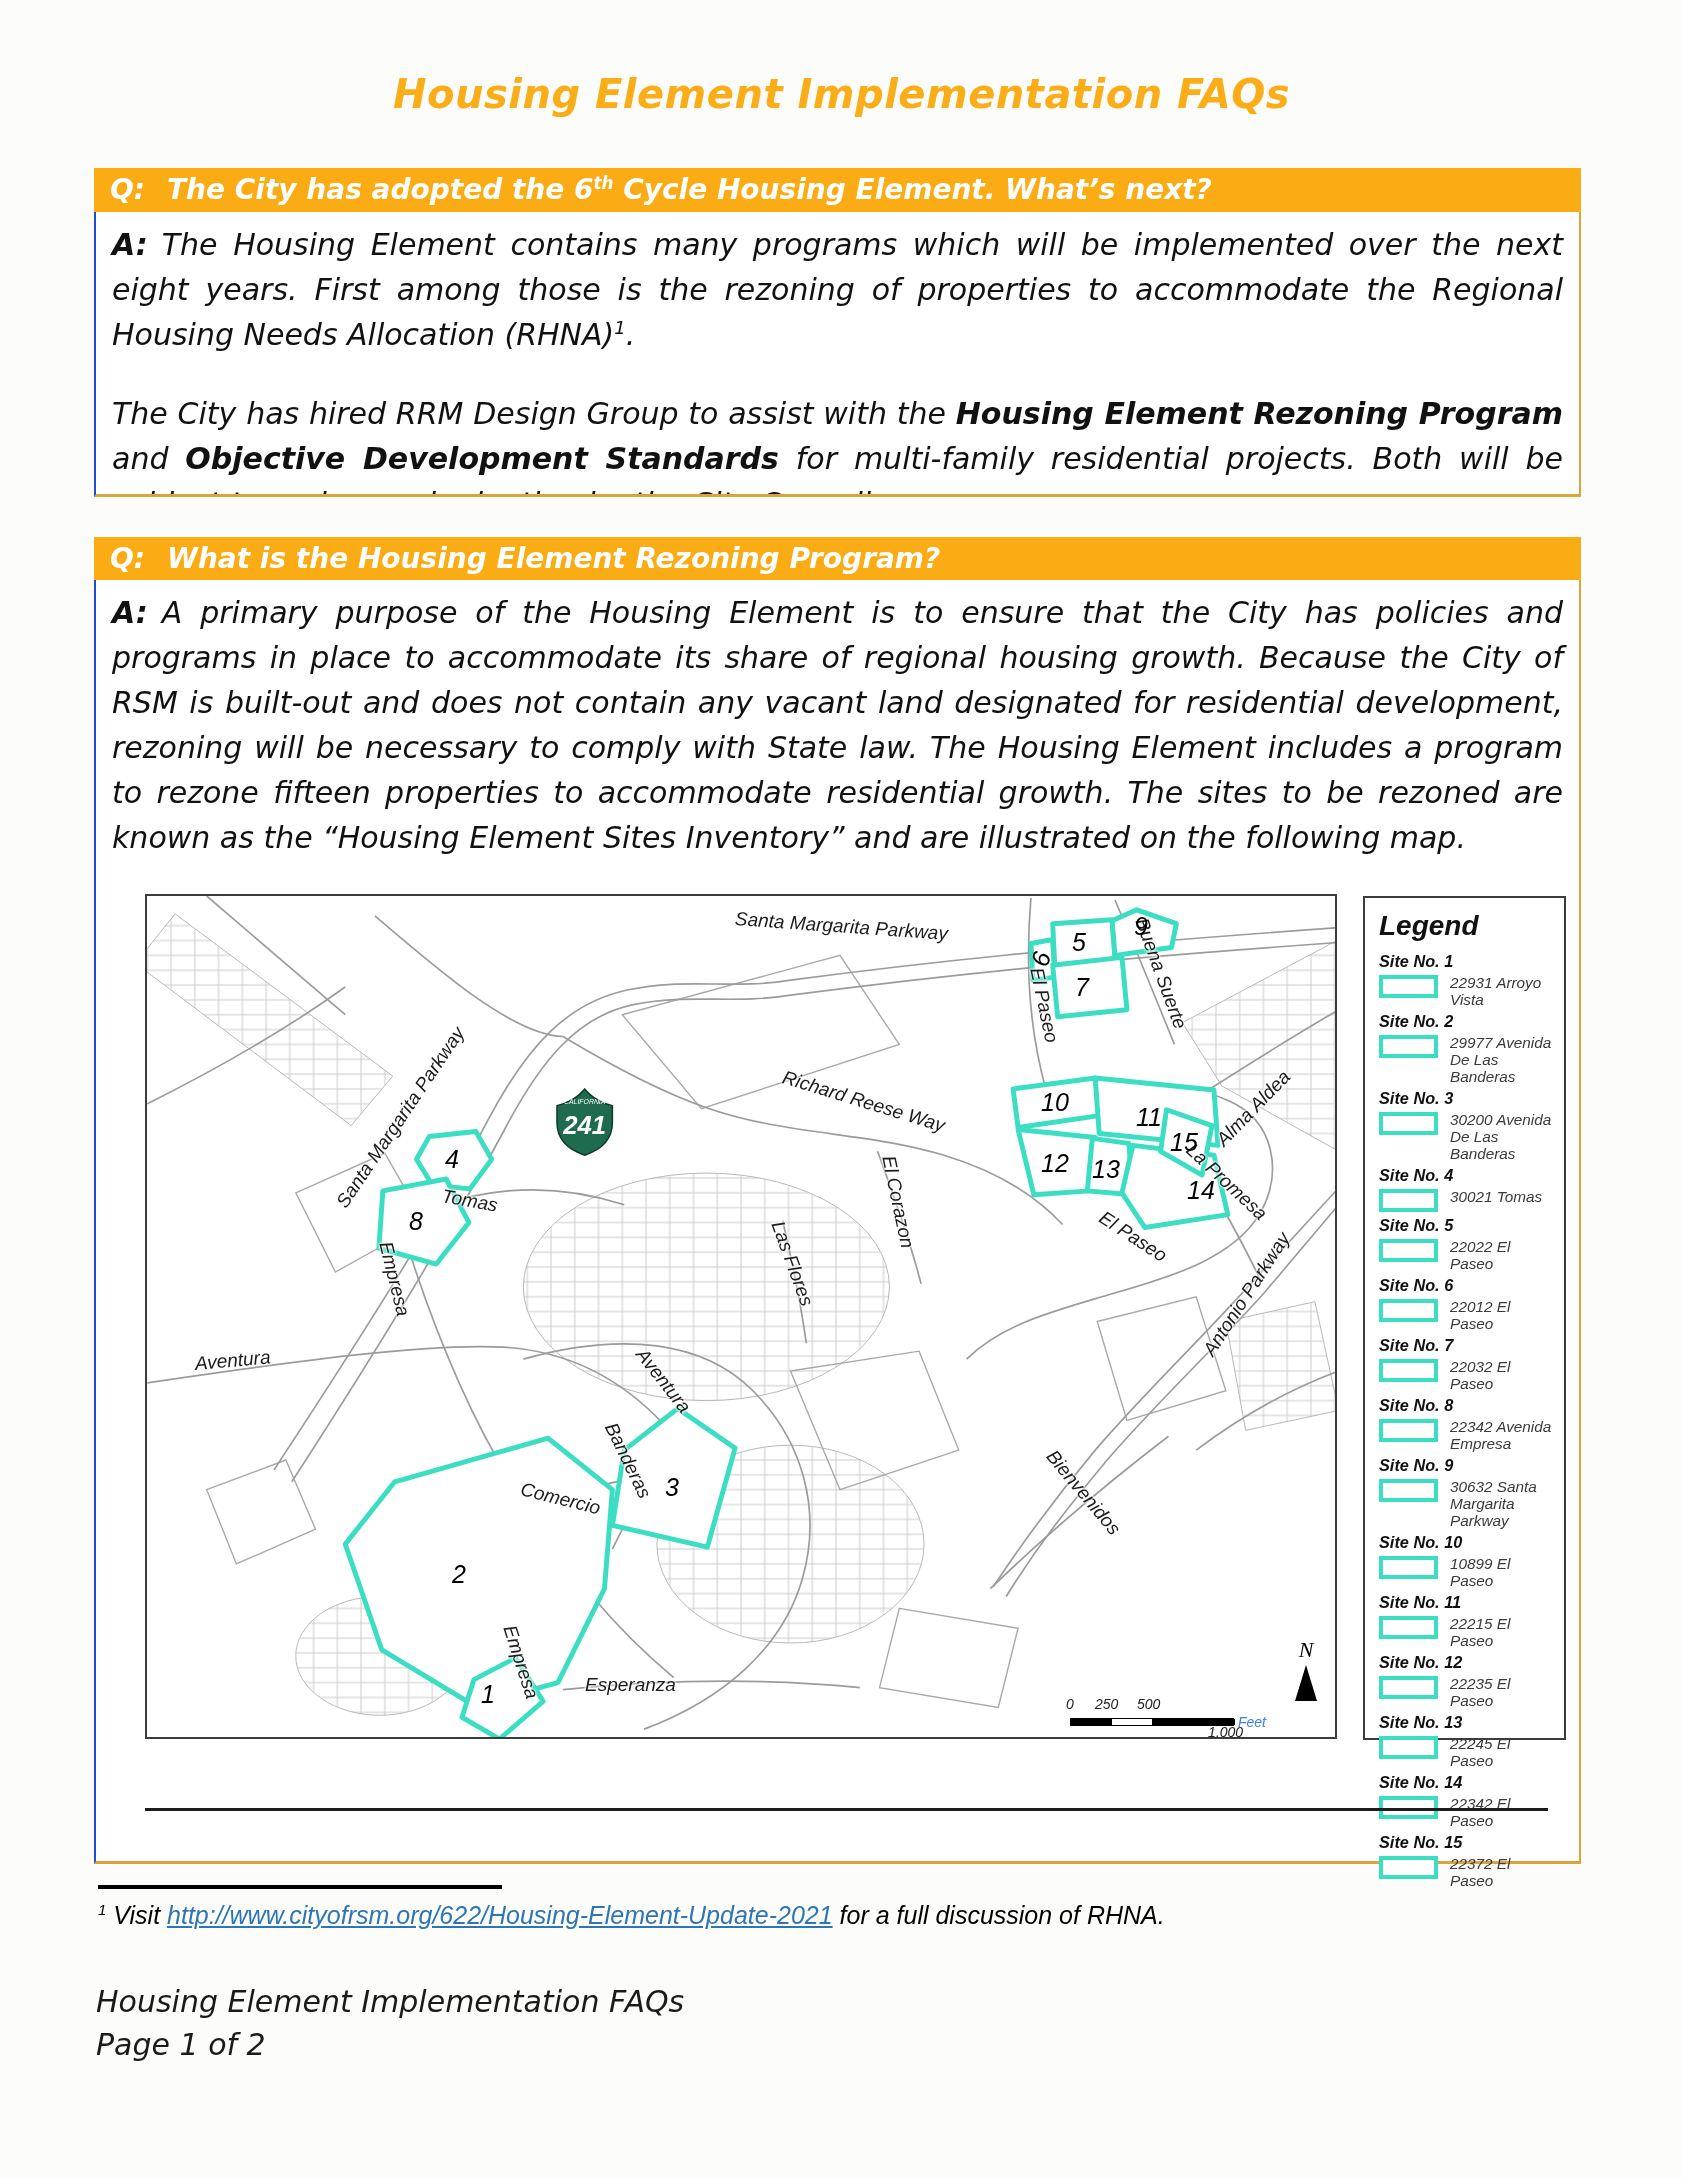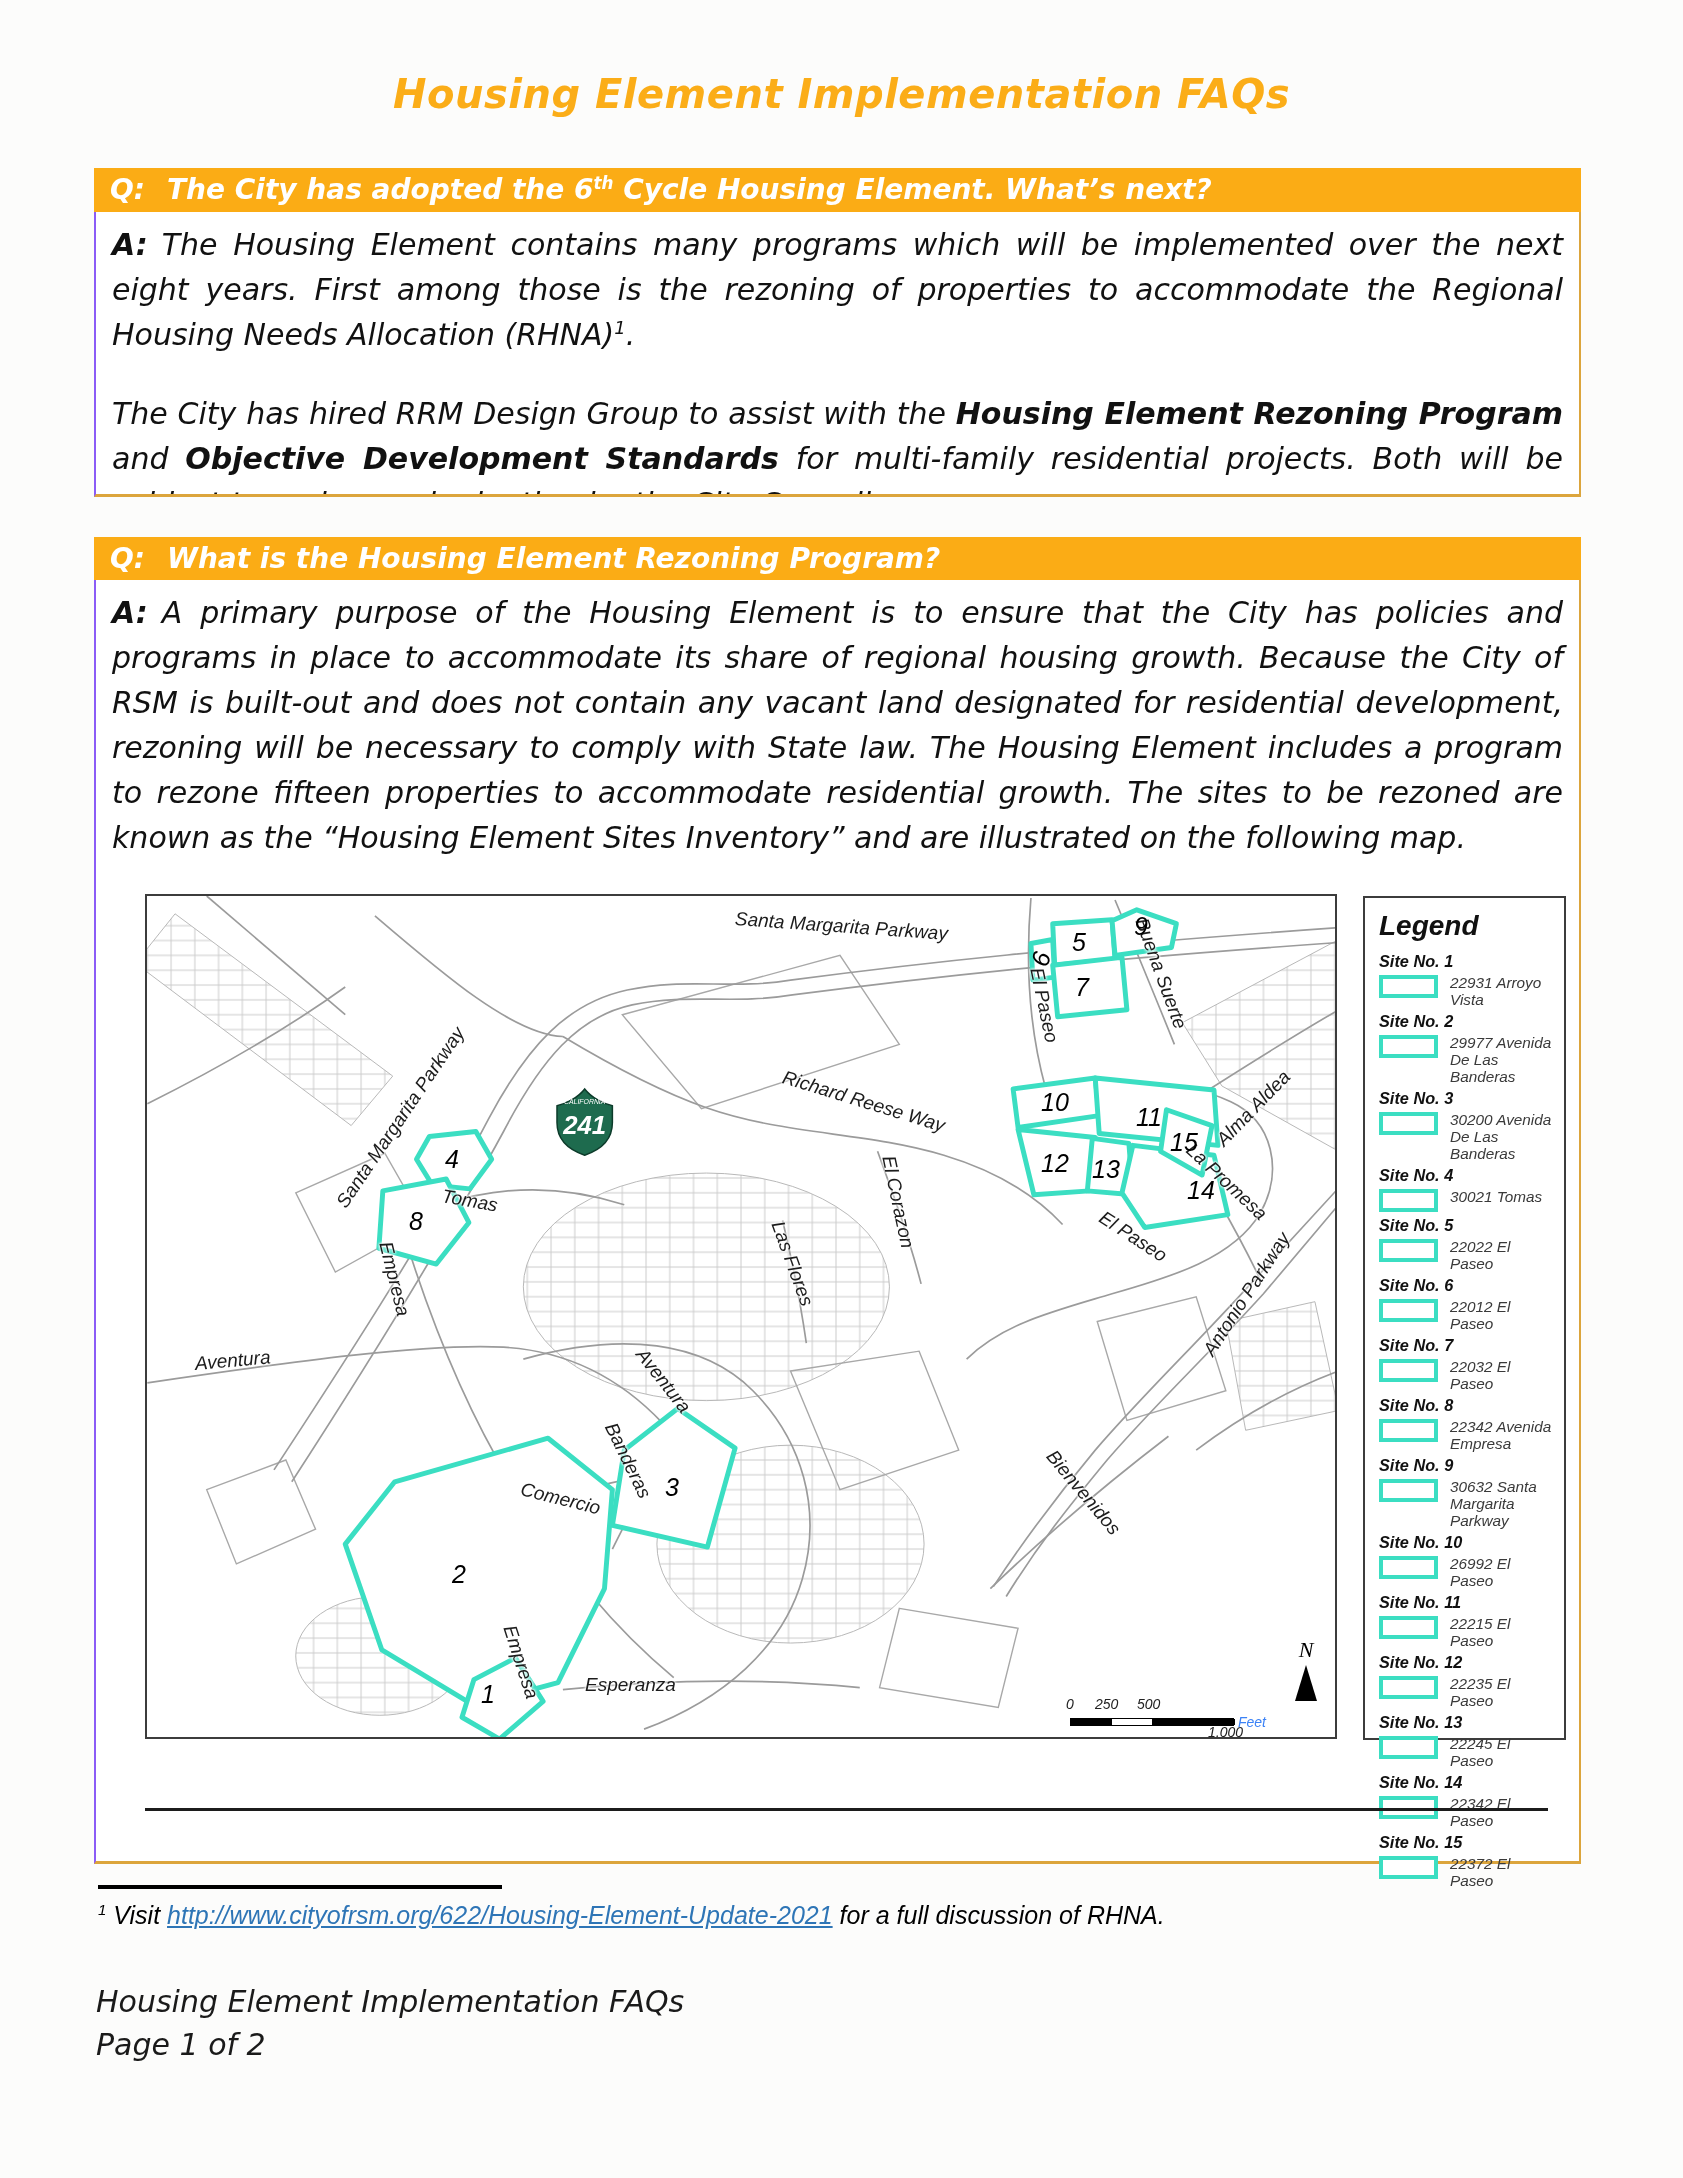--- a/index.html
+++ b/index.html
@@ -6,21 +6,21 @@
   .page{position:relative;width:1683px;height:2178px;background:#fcfcfb;overflow:hidden;
         font-family:"DejaVu Sans",sans-serif;color:#1a1a1a;font-style:italic;}
   .title{position:absolute;left:0;top:71px;width:100%;text-align:center;
          font-size:40px;font-weight:bold;color:#FBAD18;letter-spacing:0.5px;}
   .qbanner{position:absolute;left:94px;width:1487px;height:44px;background:#FBAC15;
            color:#ffffff;font-weight:bold;font-size:28px;line-height:44px;
            padding-left:16px;box-sizing:border-box;white-space:nowrap;overflow:hidden;}
   .qbanner .qtag{margin-right:22px;}
   sup{font-size:60%;vertical-align:super;line-height:0;}
   .abox{position:absolute;left:94px;width:1487px;box-sizing:border-box;background:#fff;
-        border-left:2px solid #8b5cf6;border-right:2px solid #DCA53C;border-bottom:3px solid #DCA53C;
+        border-left:2px solid #1d4ed8;border-right:2px solid #DCA53C;border-bottom:3px solid #DCA53C;
         padding:10px 16px 0 16px;font-size:30px;line-height:45px;text-align:justify;color:#111;}
   .abox p{margin:0 0 34px 0;}
   .alabel{font-weight:bold;margin-right:14px;}
   .b{font-weight:bold;}
   
   .map{position:absolute;left:145px;top:894px;width:1192px;height:845px;background:#ffffff;
        border:2px solid #3c3c3c;box-sizing:border-box;overflow:hidden;}
   .map svg{position:absolute;left:0;top:0;}
   .mlabel{position:absolute;font-family:"Liberation Sans",sans-serif;font-size:19px;color:#1c1c1c;
           white-space:nowrap;transform-origin:left center;
@@ -271,21 +271,21 @@
         <div class="ltitle">Site No. 9</div>
         <div class="lrow">
           <div class="lswatch"></div>
           <div class="laddr">30632 Santa Margarita Parkway</div>
         </div>
       </div>
     <div class="lentry">
         <div class="ltitle">Site No. 10</div>
         <div class="lrow">
           <div class="lswatch"></div>
-          <div class="laddr">26992 El Paseo</div>
+          <div class="laddr">10899 El Paseo</div>
         </div>
       </div>
     <div class="lentry">
         <div class="ltitle">Site No. 11</div>
         <div class="lrow">
           <div class="lswatch"></div>
           <div class="laddr">22215 El Paseo</div>
         </div>
       </div>
     <div class="lentry">

